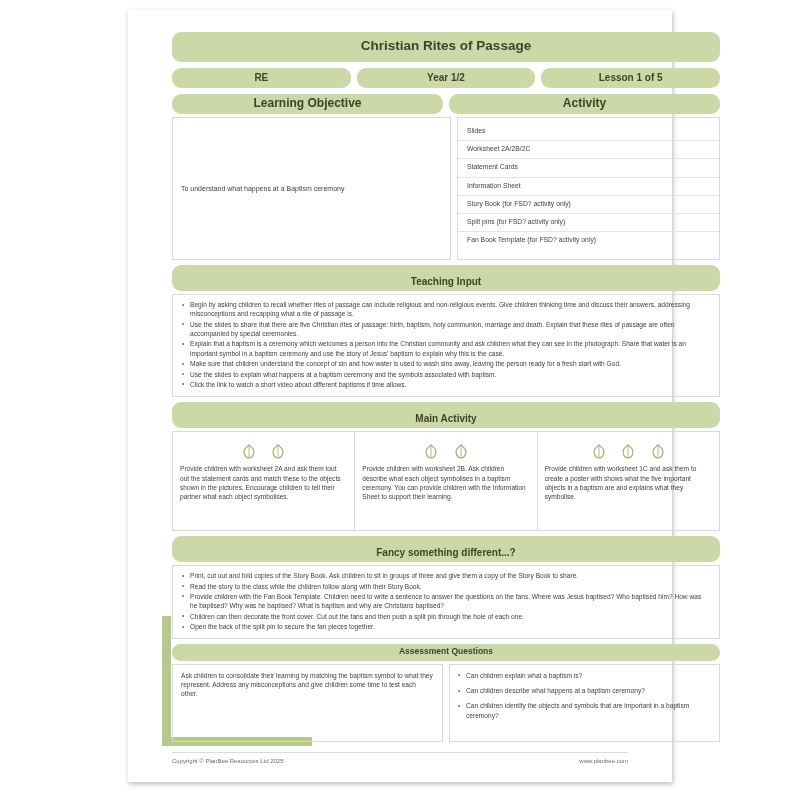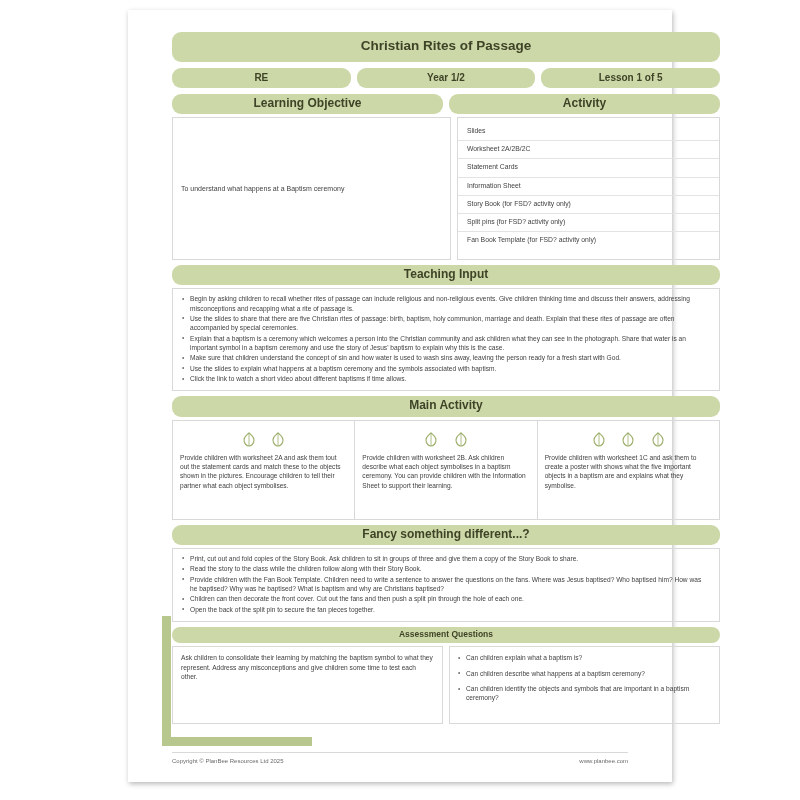--- a/index.html
+++ b/index.html
@@ -82,22 +82,22 @@
     gap: 6px;
     margin-bottom: 0;
   }
   .two-col-head .bar {
     flex: 1;
     font-size: 12px;
     padding: 3px 0 4px;
   }
 
   .section-bar {
-    font-size: 12px;
-    padding: 3px 0 4px;
+    font-size: 10px;
+    padding: 11px 0 4px;
     margin-top: 5px;
   }
 
   
   .box {
     border: 1px solid #d9d9d9;
     box-sizing: border-box;
   }
 
   .lo-res-row {

